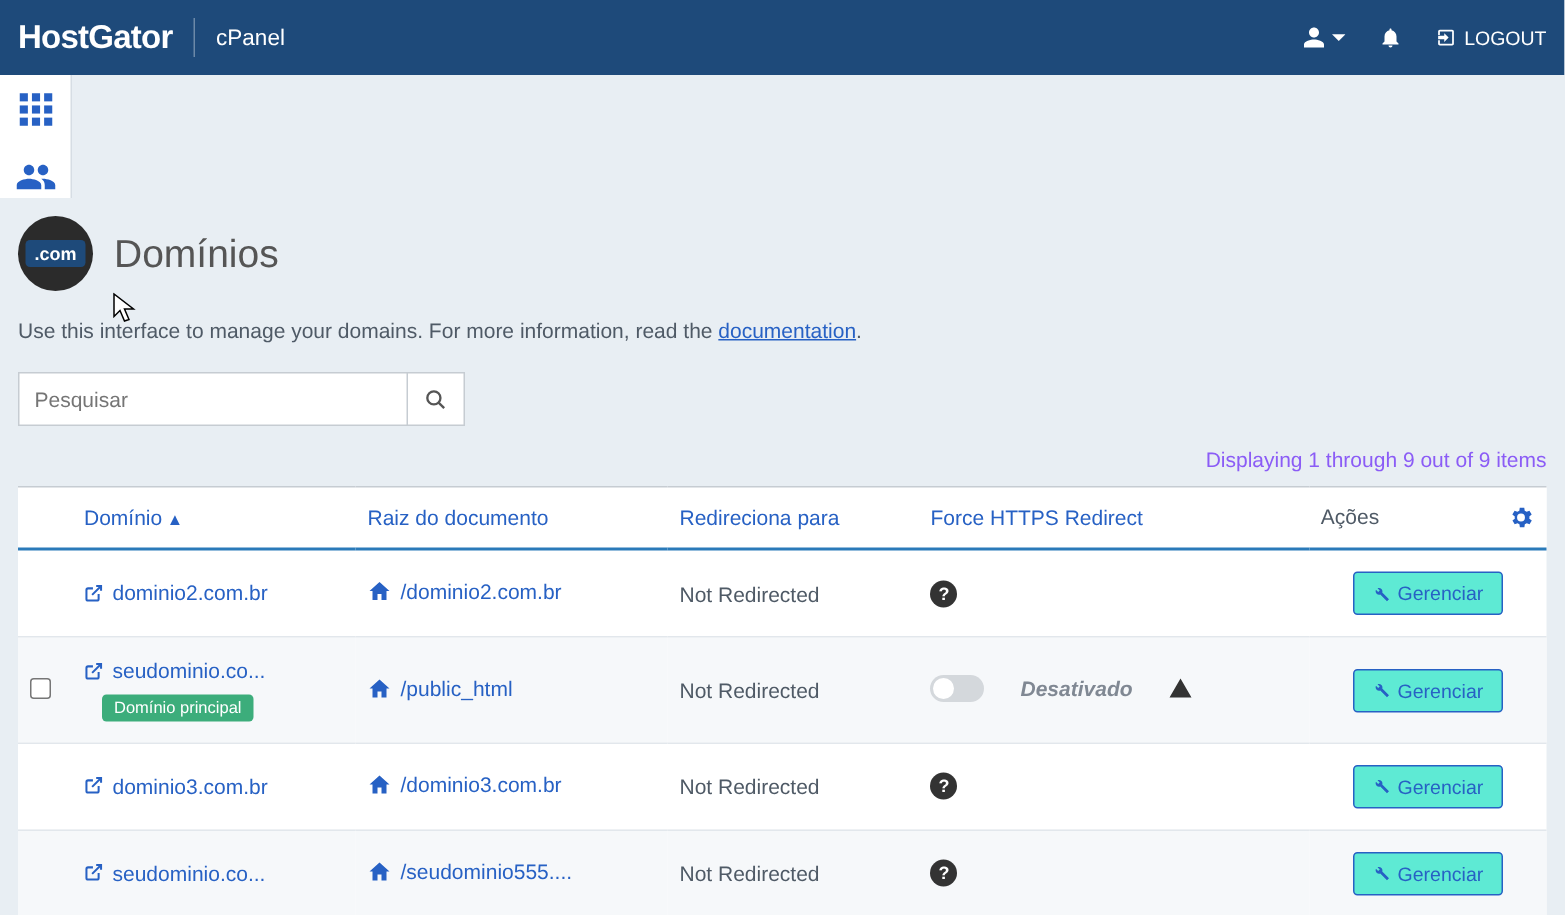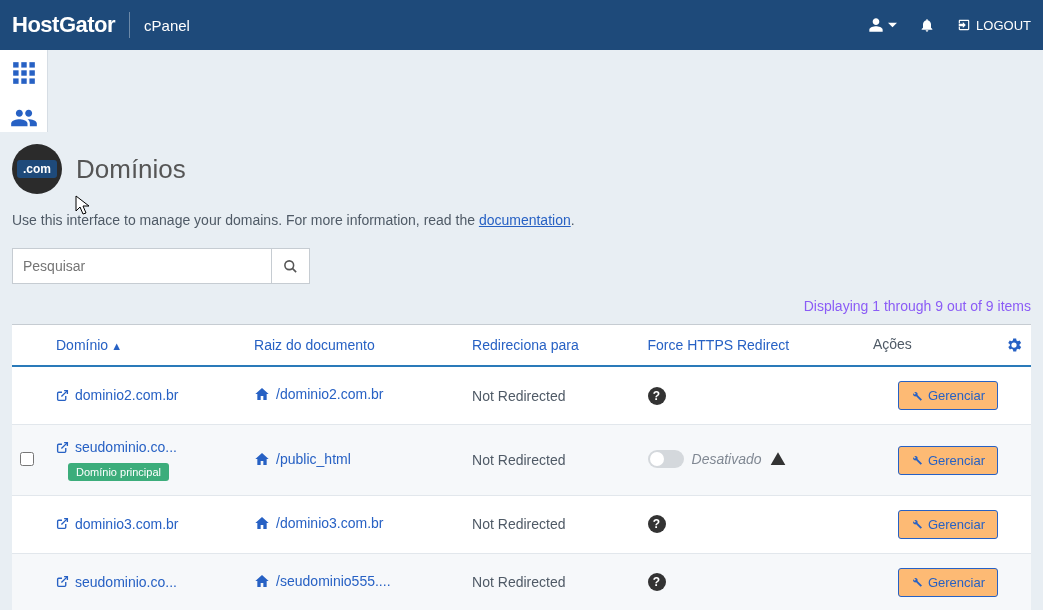--- a/index.html
+++ b/index.html
@@ -54,25 +54,25 @@
 .tbl th .sort-caret { font-size: 11px; margin-left: 3px; }
 .tbl td { padding: 14px 8px; border-bottom: 1px solid #e2e7ec; vertical-align: middle; }
 .tbl tr:nth-child(even) td { background: #f6f8fa; }
 .link-cell { color: #2761c4; display: inline-flex; align-items: center; gap: 6px; }
 .link-cell a { color: #2761c4; text-decoration: none; }
 .ext-icon { width: 13px; height: 13px; }
 .home-icon { color: #2761c4; }
 .badge-main { display: inline-block; background: #3cad7b; color: #fff; font-size: 11px; padding: 3px 8px; border-radius: 3px; margin-top: 6px; margin-left: 12px; }
 .redirect-text { color: #4f5a66; }
 .q-icon { width: 18px; height: 18px; border-radius: 50%; background: #333; color: #fff; font-size: 12px; font-weight: 700; display: inline-flex; align-items: center; justify-content: center; }
-.toggle-wrap { display: inline-flex; align-items: center; gap: 8px; color: #808893; font-style: italic; font-weight: 400; text-align: right; }
+.toggle-wrap { display: inline-flex; align-items: center; gap: 24px; color: #808893; font-style: italic; font-weight: 700; text-align: right; }
 .toggle-switch { width: 36px; height: 18px; background: #d4d8dc; border-radius: 9px; position: relative; }
 .toggle-switch::after { content: ''; position: absolute; width: 14px; height: 14px; background: #fff; border-radius: 50%; top: 2px; left: 2px; }
 .warn-icon { color: #333; }
-.manage-btn { border: 1px solid #2761c4; color: #2761c4; background: #fdba74; padding: 6px 12px; border-radius: 3px; font-size: 13px; display: inline-flex; align-items: center; gap: 5px; cursor: pointer; }
+.manage-btn { border: 1px solid #2761c4; color: #2761c4; background: #5eead4; padding: 6px 12px; border-radius: 3px; font-size: 13px; display: inline-flex; align-items: center; gap: 5px; cursor: pointer; }
 .hdr-gear { float: right; color: #2761c4; cursor: pointer; }
 
 .cursor-img { position: absolute; left: 75px; top: 195px; pointer-events: none; }
 
 svg { display: inline-block; vertical-align: middle; }
 </style>
 </head>
 <body>
 
 <div class="header">

